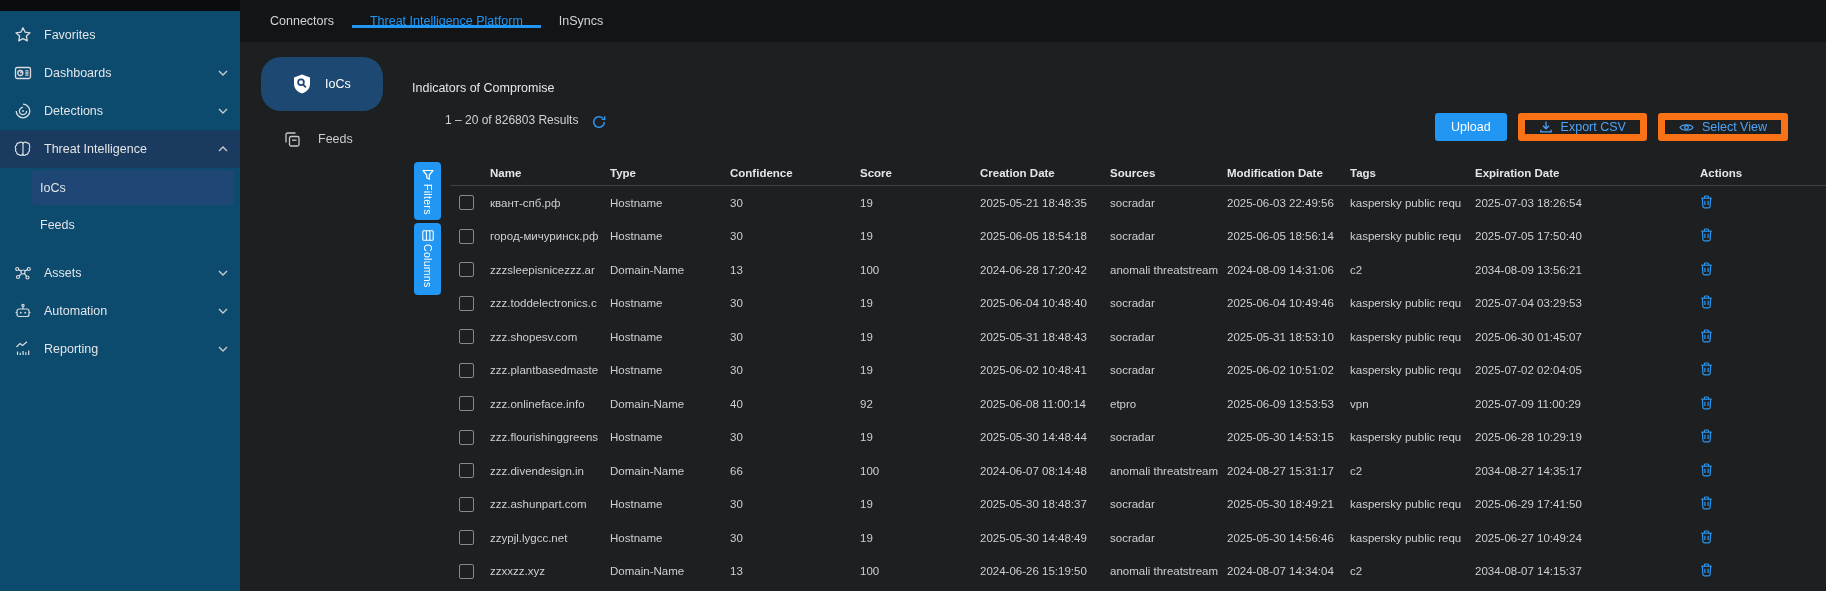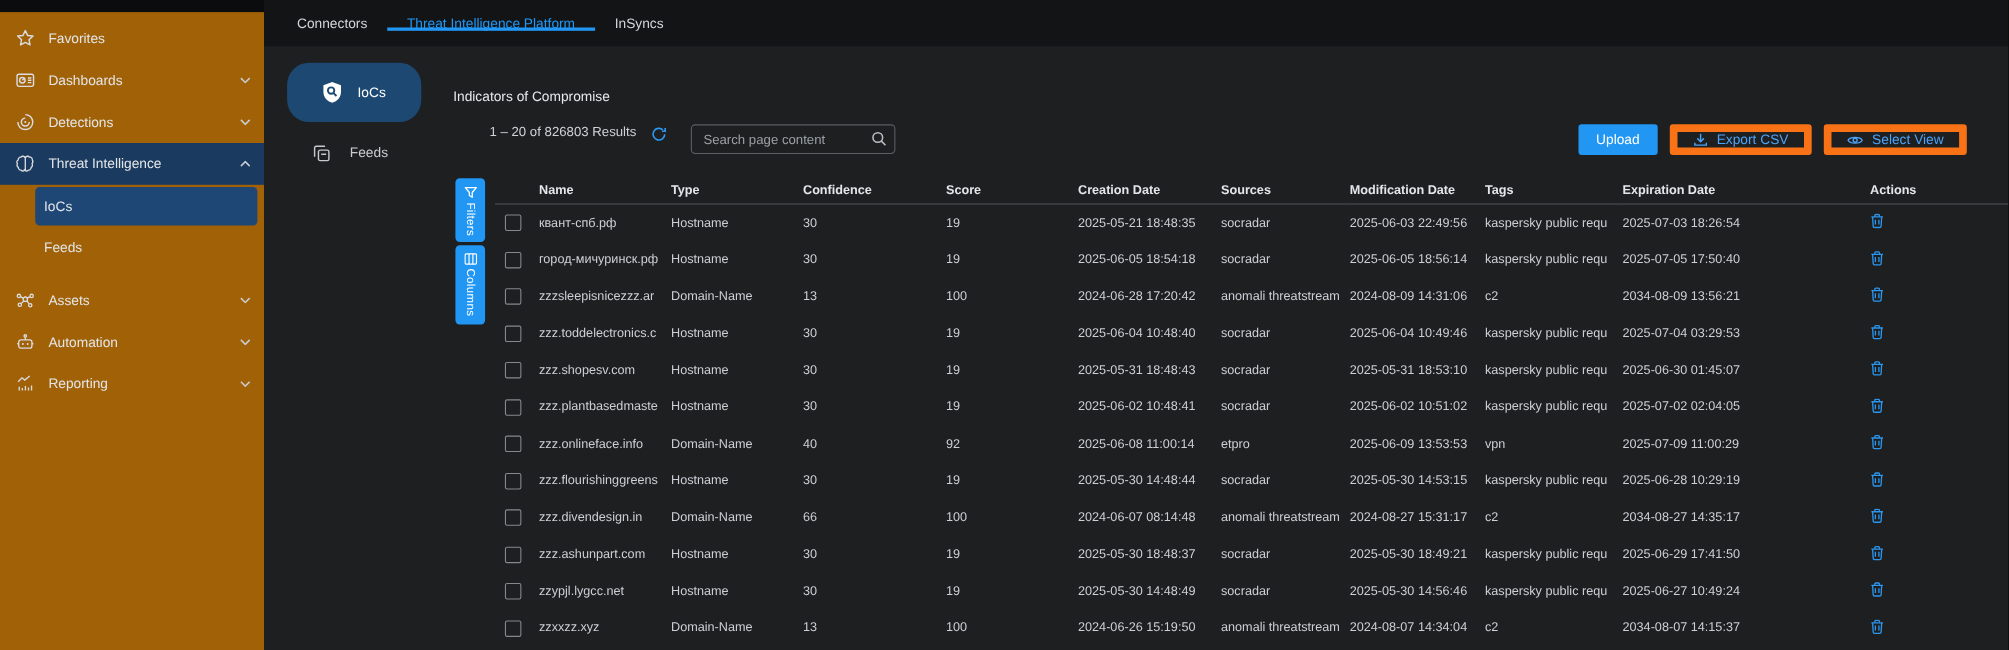--- a/index.html
+++ b/index.html
@@ -1,20 +1,20 @@
 <!DOCTYPE html>
 <html><head>
 <meta charset="utf-8">
 <style>
   html,body{margin:0;padding:0;background:#000;}
   .app{position:relative;width:1826px;height:591px;overflow:hidden;
        background:#1d1f21;font-family:"Liberation Sans",sans-serif;
        -webkit-font-smoothing:antialiased;color:#d5d8db;}
   
-  .sidebar{position:absolute;left:0;top:0;bottom:0;width:240px;background:#a16207;}
+  .sidebar{position:absolute;left:0;top:0;bottom:0;width:240px;background:#0c4a6e;}
   .top-strip{height:11px;background:#0b0c0d;}
   .nav{padding-top:5px;}
   .nav-item{height:38px;display:flex;align-items:center;padding:0 12px 0 14px;cursor:pointer;}
   .nav-item.active{background:#1b3a5f;}
   .nav-icon{width:18px;height:18px;margin-right:12px;flex:0 0 18px;display:flex;align-items:center;justify-content:center;}
   .nav-label{font-size:12.5px;color:#e3e5e8;white-space:nowrap;}
   .chev{margin-left:auto;display:flex;align-items:center;}
   .nav-sub{height:35px;margin:2px 6px 2px 32px;border-radius:4px;display:flex;align-items:center;padding:0 8px;cursor:pointer;}
   .nav-sub.selected{background:#1e4776;}
   .nav-sub.last{margin-bottom:12px;}
@@ -243,29 +243,20 @@
       <div class="toolbar">
         <span class="results">1 – 20 of 826803 Results</span>
         <button class="refresh-btn">
           <span style="display:flex;">
             <svg width="14" height="14" viewBox="0 0 14 14" fill="none" stroke="#2b97f0" stroke-width="1.5">
                 <path d="M12.3 7A5.3 5.3 0 1 1 10.6 3.1"></path>
                 <path d="M12.7 1.3v3h-3"></path>
               </svg>
           </span>
         </button>
-        <span class="search-wrap">
-          <input class="search-input" type="text" placeholder="Search page content" style="">
-          <span class="search-icon">
-            <svg width="14" height="14" viewBox="0 0 14 14" fill="none" stroke="#b9bec4" stroke-width="1.4">
-                <circle cx="6" cy="6" r="4.4"></circle>
-                <path d="M9.3 9.3L13 13"></path>
-              </svg>
-          </span>
-        </span>
         <span class="spacer"></span>
         <button class="btn btn-primary">Upload</button>
         <button class="btn btn-outline">
           <span style="display:flex;">
             <svg width="14" height="14" viewBox="0 0 14 14" fill="none" stroke="#4da3f7" stroke-width="1.3">
                 <path d="M7 1.5v7"></path>
                 <path d="M4 5.8l3 3 3-3"></path>
                 <path d="M1.8 9.8v2.1h10.4V9.8"></path>
               </svg>
           </span>

